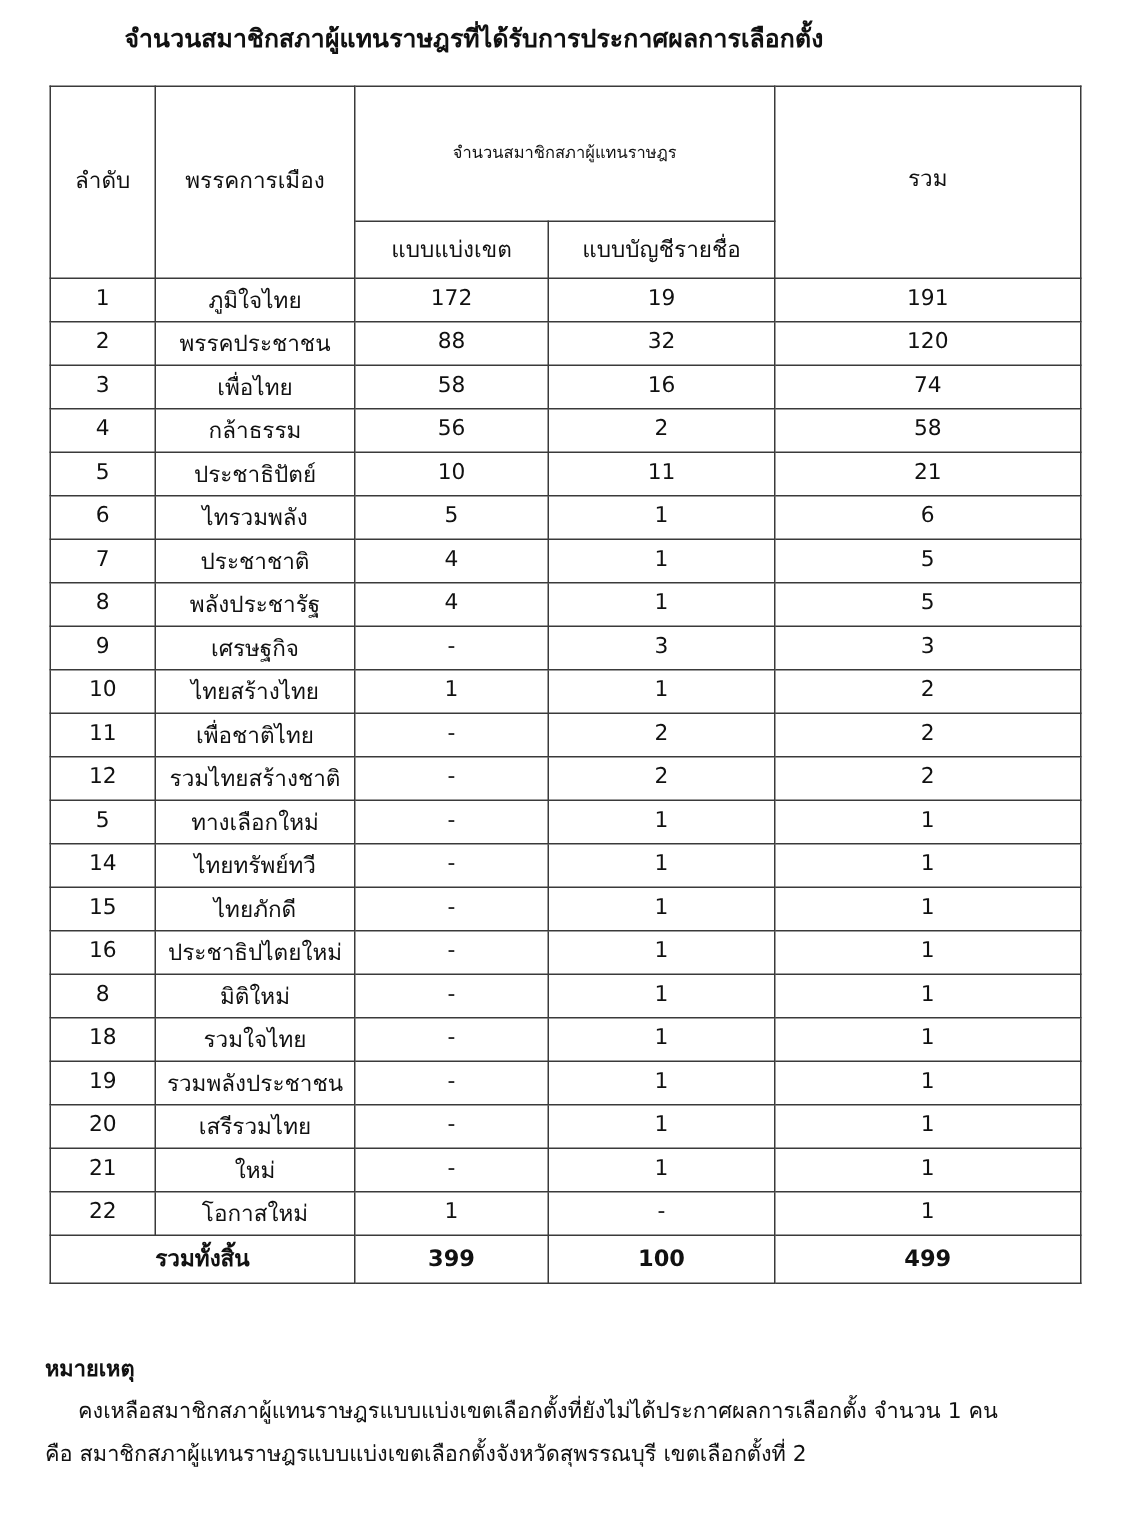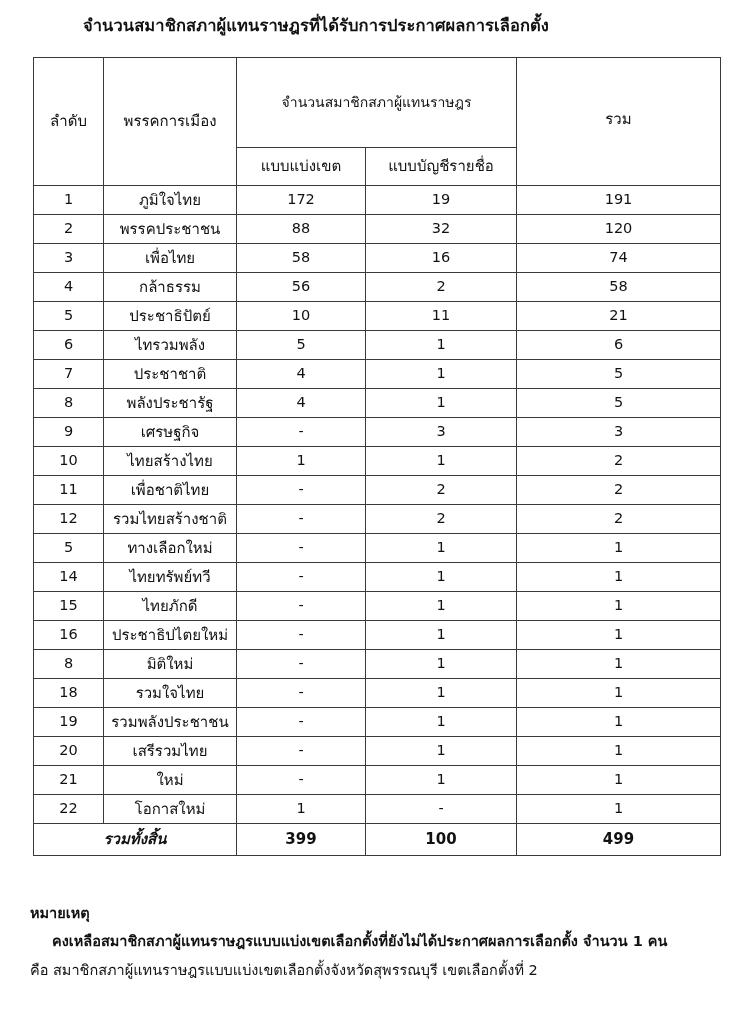--- a/index.html
+++ b/index.html
@@ -73,21 +73,21 @@
   .h-no, .h-party {
     height: 128px;
     font-size: 15px;
     vertical-align: top;
     padding-top: 17px;
     box-sizing: border-box;
     font-family: Liberation Serif, serif;
   }
   .h-group {
     height: 90px;
-    font-size: 14px;
+    font-size: 11px;
     vertical-align: top;
     padding-top: 17px;
     box-sizing: border-box;
   }
   .h-total {
     height: 128px;
     font-size: 15px;
     vertical-align: middle;
     box-sizing: border-box;
     font-family: Liberation Mono, monospace;
@@ -110,21 +110,20 @@
   
   tr.total-row td {
     height: 32px;
     box-sizing: border-box;
     font-weight: bold;
     font-size: 15px;
   }
   td.total-label {
     text-align: right;
     padding-right: 11px;
-    font-style: italic;
   }
 
   
   .notes {
     position: absolute;
     left: 30px;
     top: 903px;
     width: 700px;
   }
   .notes-heading {
@@ -133,21 +132,21 @@
     color: #111;
     margin: 0 0 4px 0;
     line-height: 1.4;
   }
   .notes-body {
     font-size: 14.5px;
     color: #111;
     line-height: 1.95;
     margin: 0;
   }
-  .notes-line-1 { display: block; text-indent: 22px; font-weight: bold; }
+  .notes-line-1 { display: block; text-indent: 22px; }
   .notes-line-2 { display: block; }
 </style>
 </head>
 <body>
 
 <div class="page">
 
   <div class="doc-title">จำนวนสมาชิกสภาผู้แทนราษฎรที่ได้รับการประกาศผลการเลือกตั้ง</div>
 
   <div class="table-wrap">

